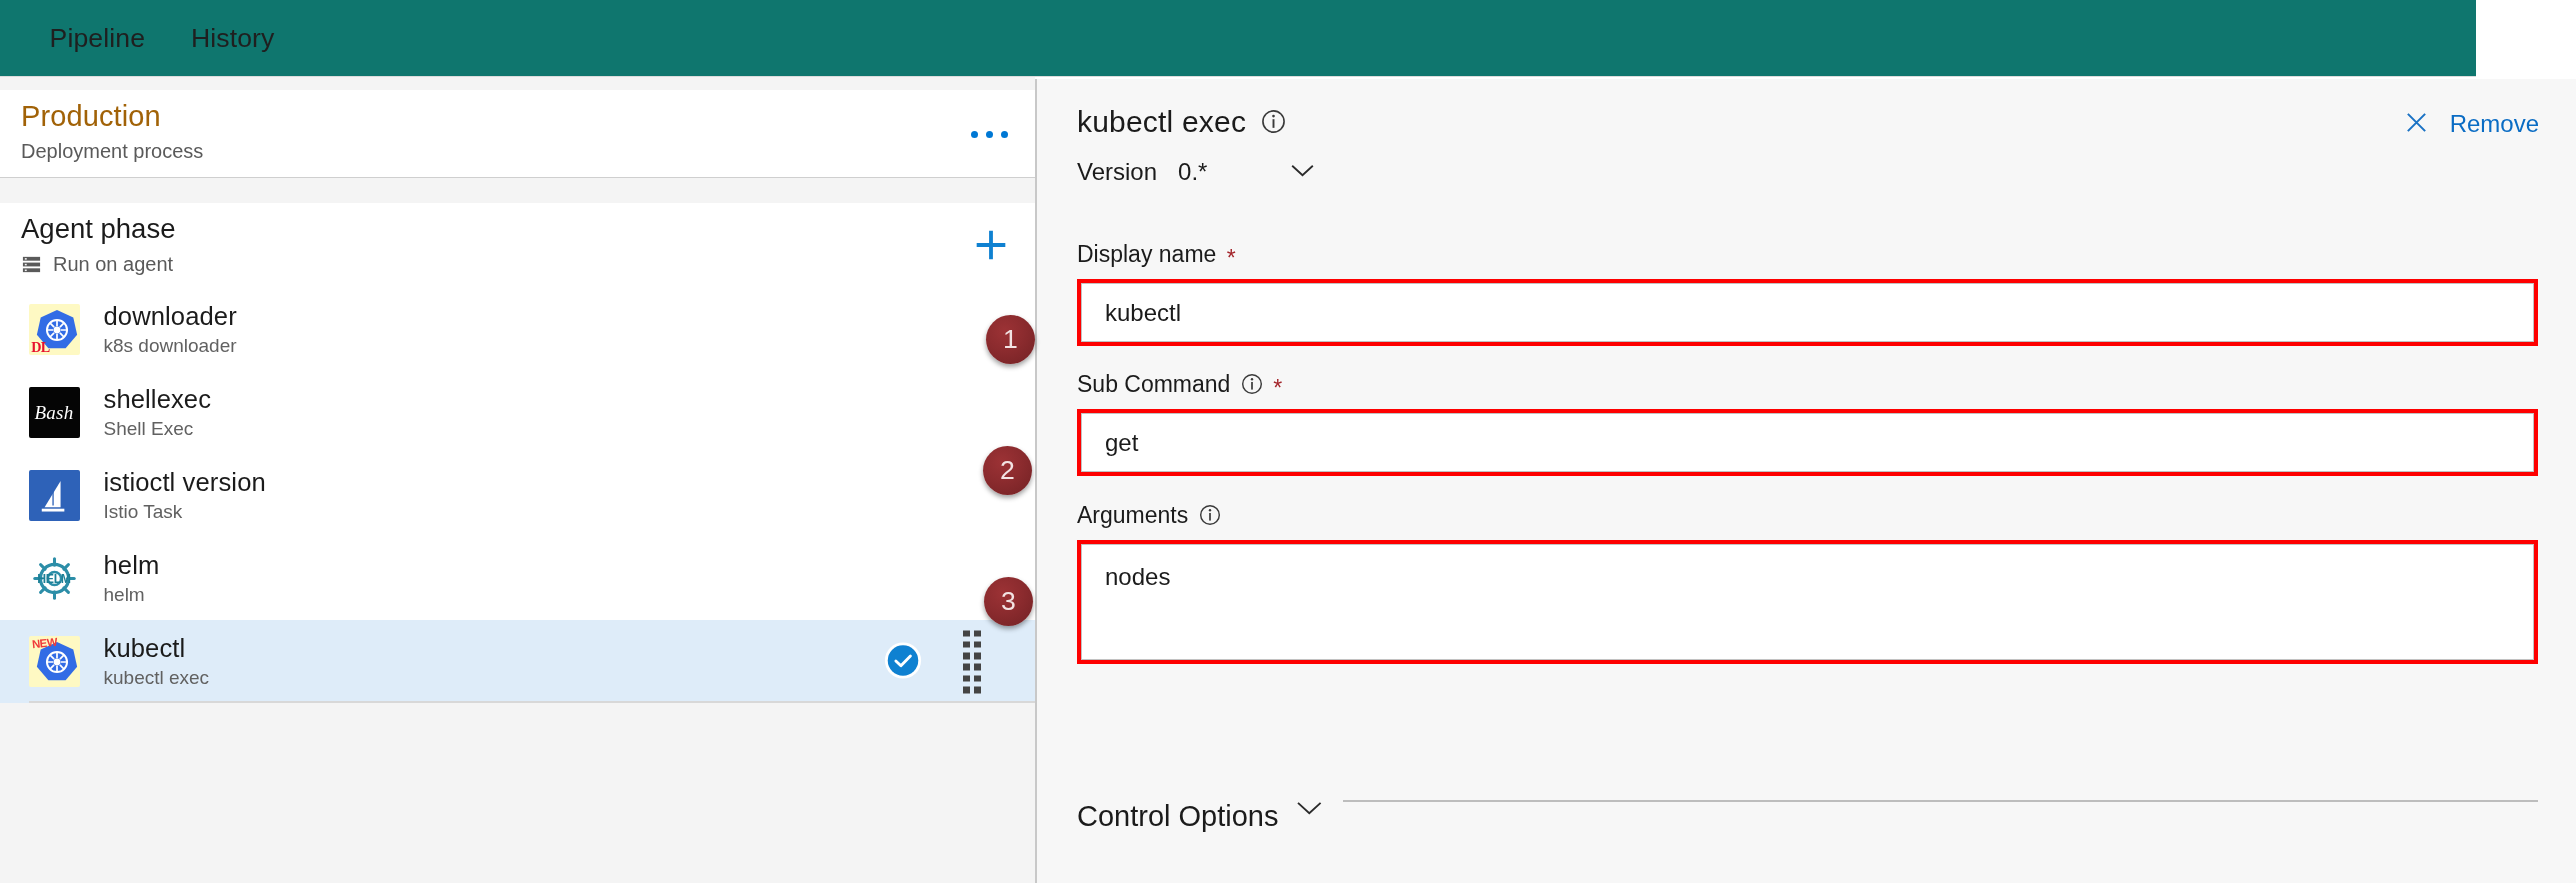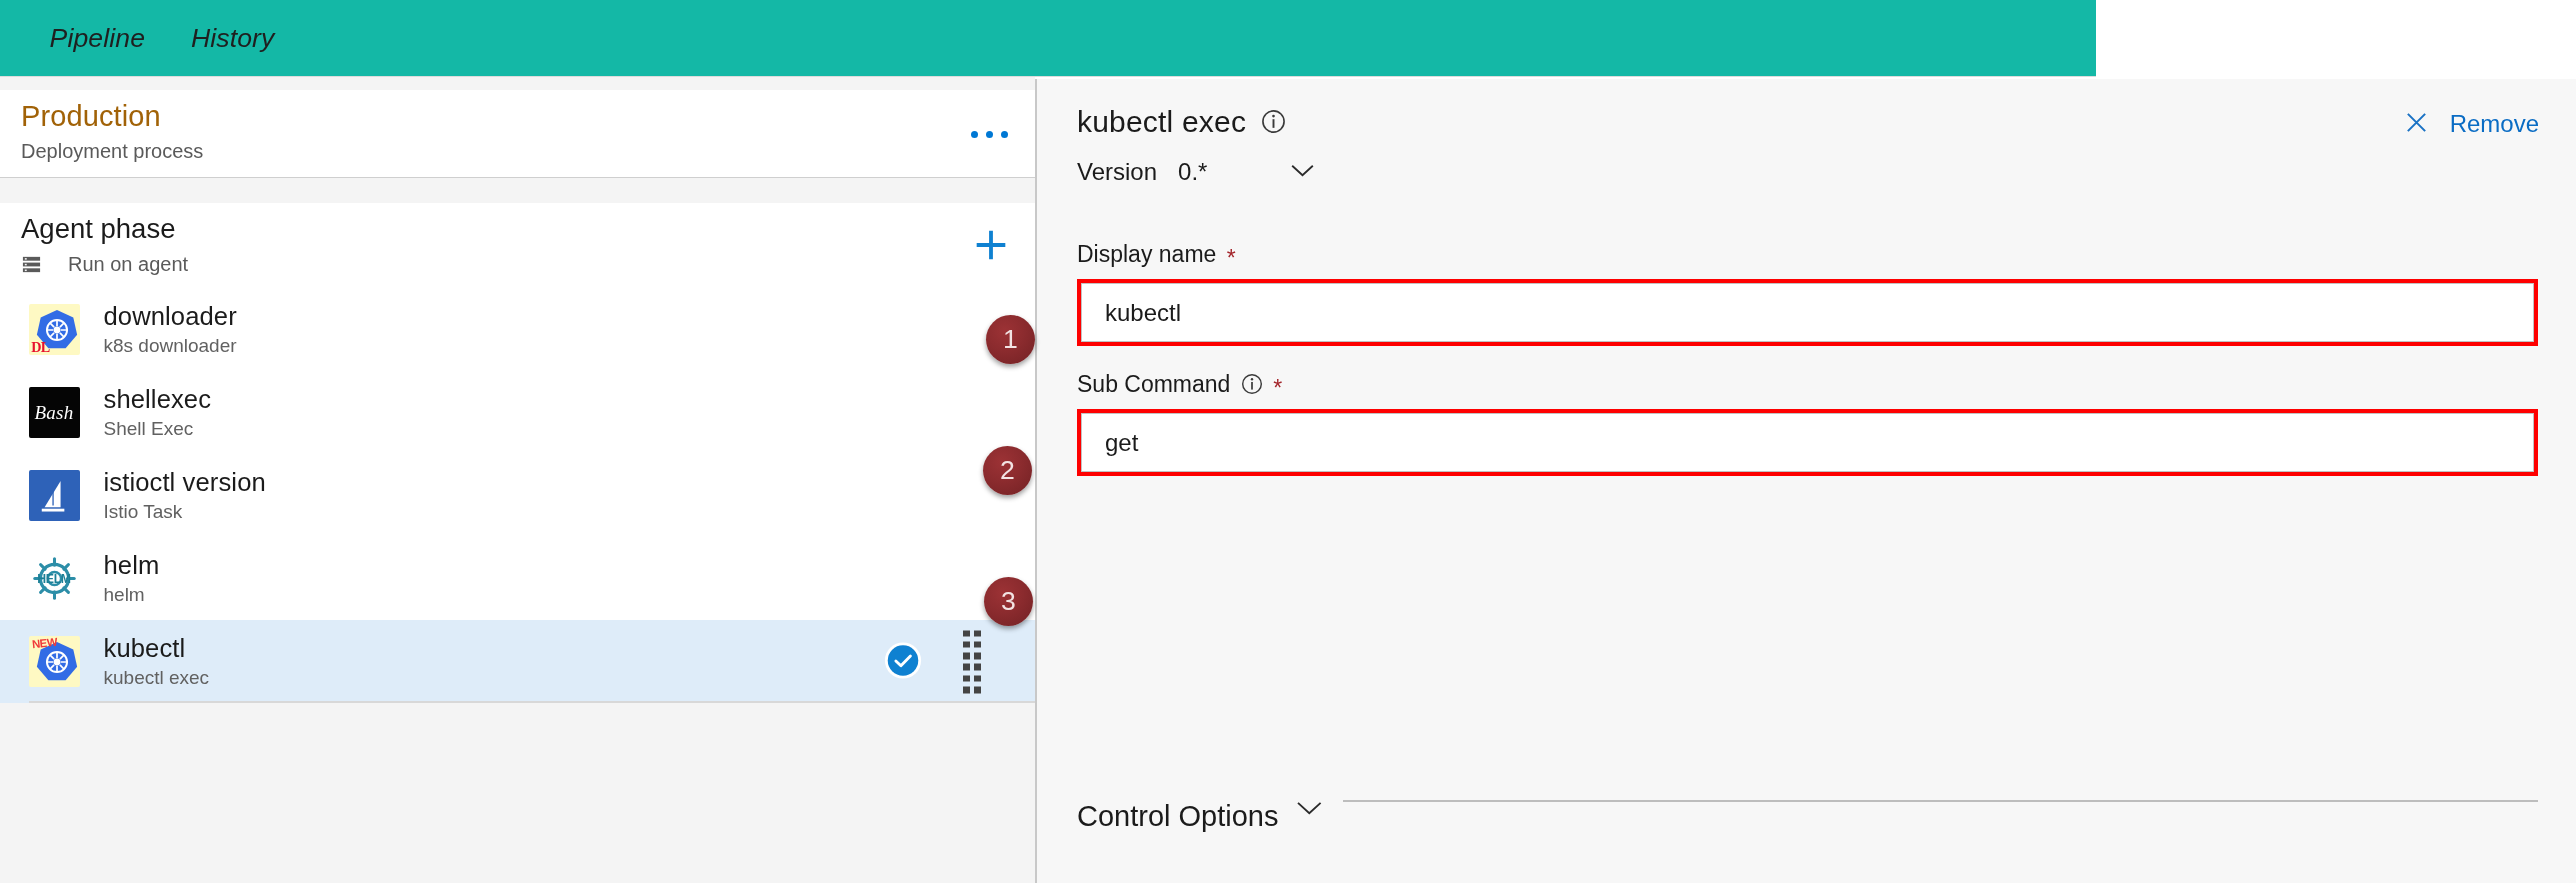--- a/index.html
+++ b/index.html
@@ -10,24 +10,23 @@
     overflow: hidden;
     background: #ffffff;
     font-family: "Liberation Sans", sans-serif;
     -webkit-font-smoothing: antialiased;
   }
 
   
   .tabbar {
     position: absolute;
     top: 0; left: 0;
-    width: 2096px; height: 77px;
-    background: #14b8a6;
+    width: 2476px; height: 77px;
+    background: #0f766e;
     border-bottom: 1.9px solid #dcdcdc;
-    font-style: italic;
   }
   .tabs {
     position: absolute;
     left: 26.6px; top: 0;
     height: 77px;
     display: flex;
     align-items: flex-start;
   }
   .tab {
     position: relative;
@@ -113,21 +112,21 @@
   .phase-title {
     position: absolute;
     left: 21px; top: 9.5px;
     font-size: 27.5px;
     color: #1b1b1b;
   }
   .phase-sub-row {
     position: absolute;
     left: 21px; top: 50px;
     display: flex; align-items: center;
-    gap: 26px;
+    gap: 11px;
   }
   .server-icon { display: block; }
   .phase-sub {
     font-size: 20px;
     color: #5a5a5a;
   }
   .add-btn {
     position: absolute;
     right: 23px; top: 21px;
     width: 42px; height: 42px;
@@ -640,20 +639,35 @@
           <rect x="12" y="10.6" width="2" height="9" fill="#3a3a3a"></rect>
         </svg>
       </span>
       <span class="req-star">*</span>
     </div>
     <div class="redbox">
       <input class="ctrl" type="text" value="get" style="">
     </div>
   </div>
 
+  <div class="field" style="top:422px; width:1461px;">
+    <div class="field-label-row">
+      <span class="field-label">Arguments</span>
+      <span>
+        <svg class="info-icon" width="22" height="22" viewBox="0 0 26 26">
+          <circle cx="13" cy="13" r="11" fill="none" stroke="#3a3a3a" stroke-width="1.7"></circle>
+          <circle cx="13" cy="7.4" r="1.4" fill="#3a3a3a"></circle>
+          <rect x="12" y="10.6" width="2" height="9" fill="#3a3a3a"></rect>
+        </svg>
+      </span>
+    </div>
+    <div class="redbox">
+      <textarea class="ctrl" style="">nodes</textarea>
+    </div>
+  </div>
 
   <div class="control-options">
     <span class="co-title">Control Options</span>
     <span class="co-caret">
       <svg width="26.6" height="16" viewBox="0 0 28 17">
         <path d="M2 3 L14 14 L26 3" stroke="#2b2b2b" stroke-width="2" fill="none"></path>
       </svg>
     </span>
     <span class="co-rule"></span>
   </div>

